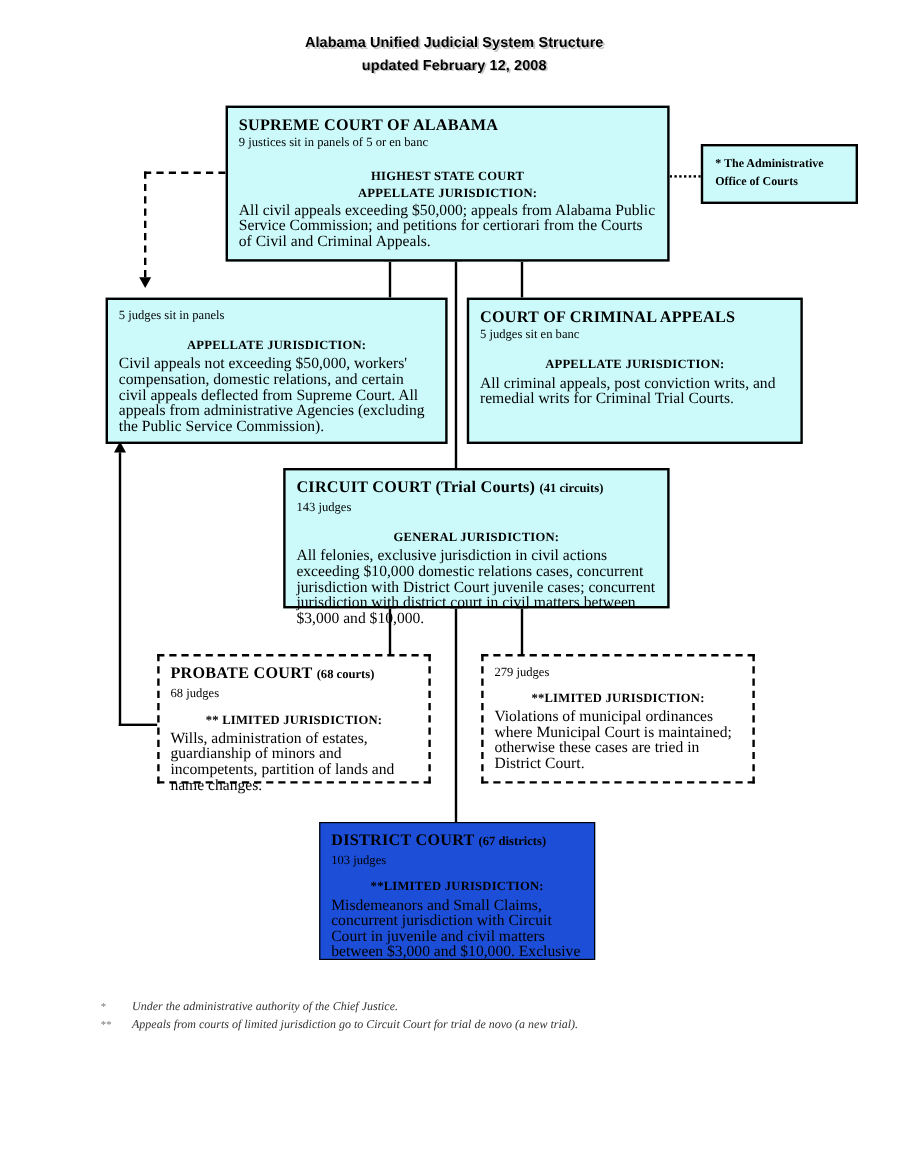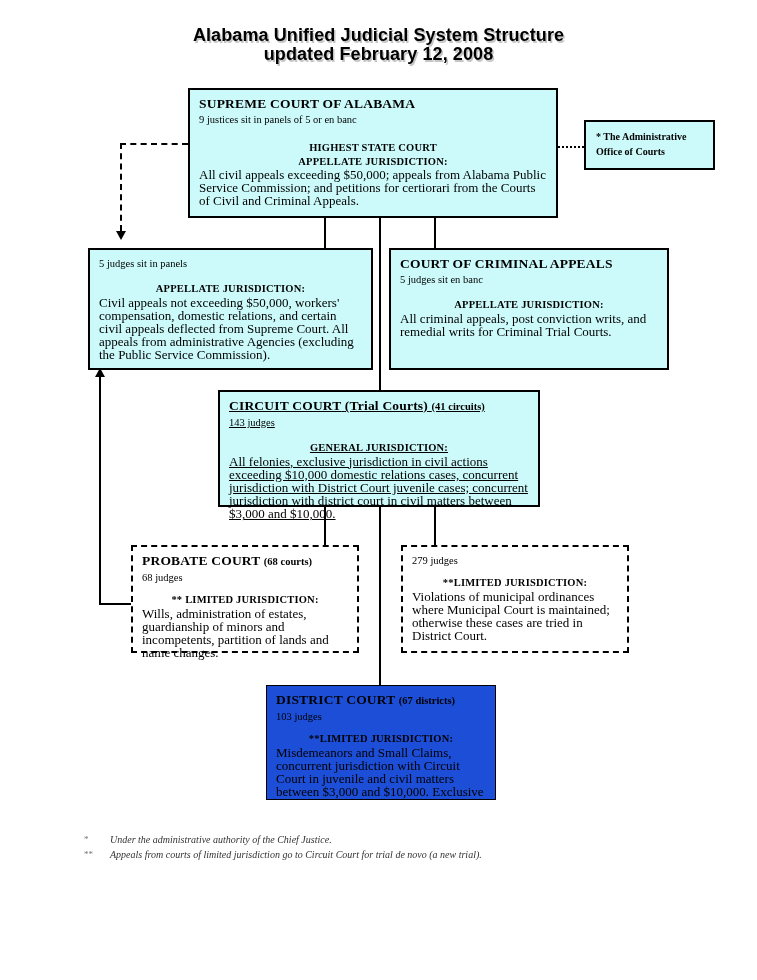--- a/index.html
+++ b/index.html
@@ -19,21 +19,21 @@
 
   
   .title-block {
     position: absolute;
     left: 0;
     top: 26px;
     width: 757px;
     text-align: center;
     font-family: "Liberation Sans", "DejaVu Sans", sans-serif;
     font-weight: bold;
-    font-size: 18px;
+    font-size: 12px;
     line-height: 19px;
     letter-spacing: 0.1px;
     text-shadow: 1.5px 1.5px 0 rgba(150,150,150,0.55);
   }
 
   
   .box {
     position: absolute;
     box-sizing: border-box;
     background: #ccfafa;
@@ -198,21 +198,21 @@
   </div>
 
   <div class="box" style="left:389px; top:248px; width:280px; height:122px;">
     <div class="box-title">COURT OF CRIMINAL APPEALS</div>
     <div class="box-sub">5 judges sit en banc</div>
     <div class="gap-md"></div>
     <div class="box-head">APPELLATE JURISDICTION:</div>
     <div class="box-body">All criminal appeals, post conviction writs, and remedial writs for Criminal Trial Courts.</div>
   </div>
 
-  <div class="box" style="left:218px; top:390px; width:322px; height:117px;text-decoration:underline;">
+  <div class="box" style="left:236px; top:390px; width:322px; height:117px;">
     <div class="box-title">
       <span>CIRCUIT COURT</span>
       <span>(Trial Courts)</span>
       <span class="sub">(41 circuits)</span>
     </div>
     <div class="box-sub">143 judges</div>
     <div class="gap-md"></div>
     <div class="box-head">GENERAL JURISDICTION:</div>
     <div class="box-body">All felonies, exclusive jurisdiction in civil actions exceeding $10,000 domestic relations cases, concurrent jurisdiction with District Court juvenile cases; concurrent jurisdiction with district court in civil matters between $3,000 and $10,000.</div>
   </div>

